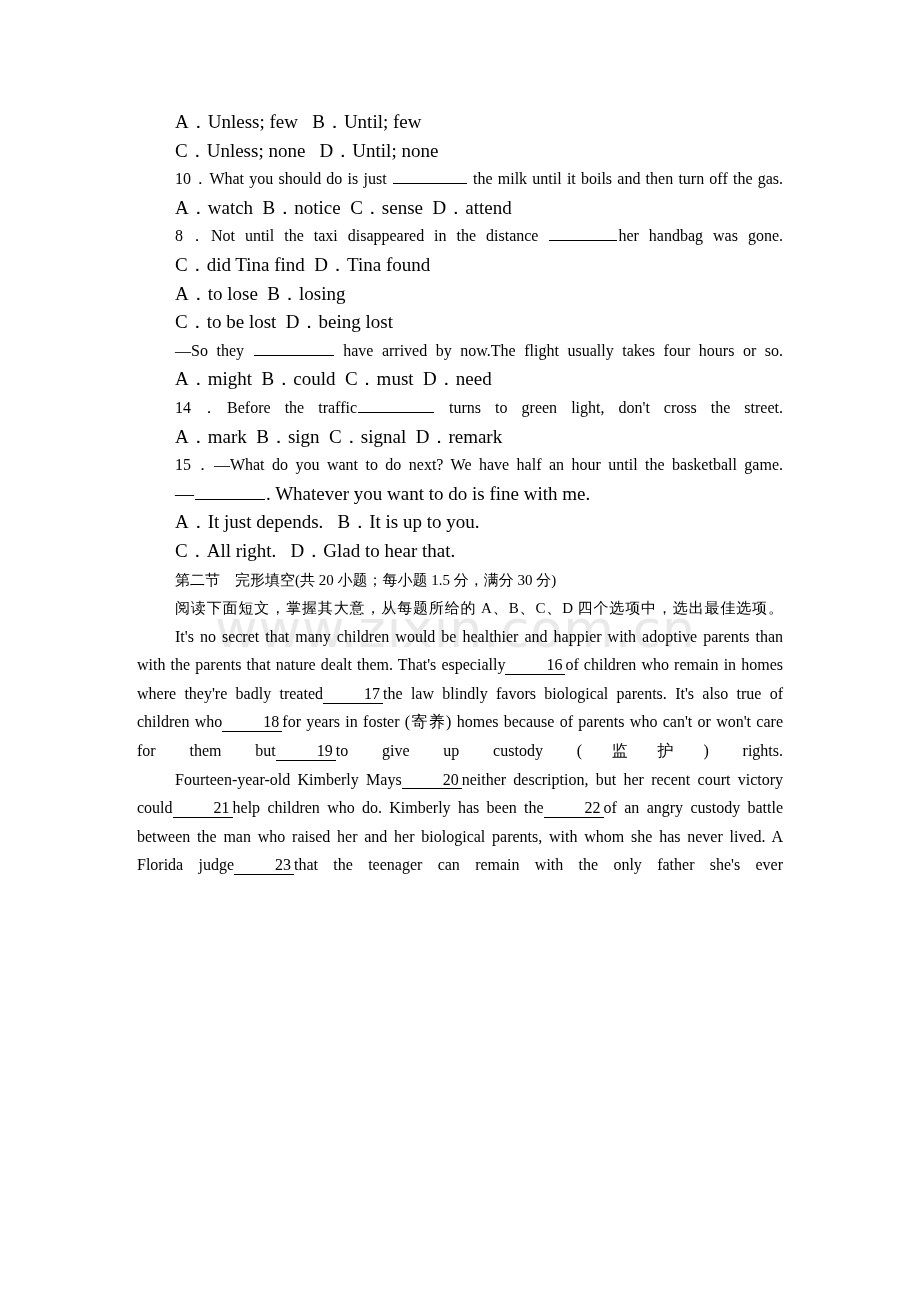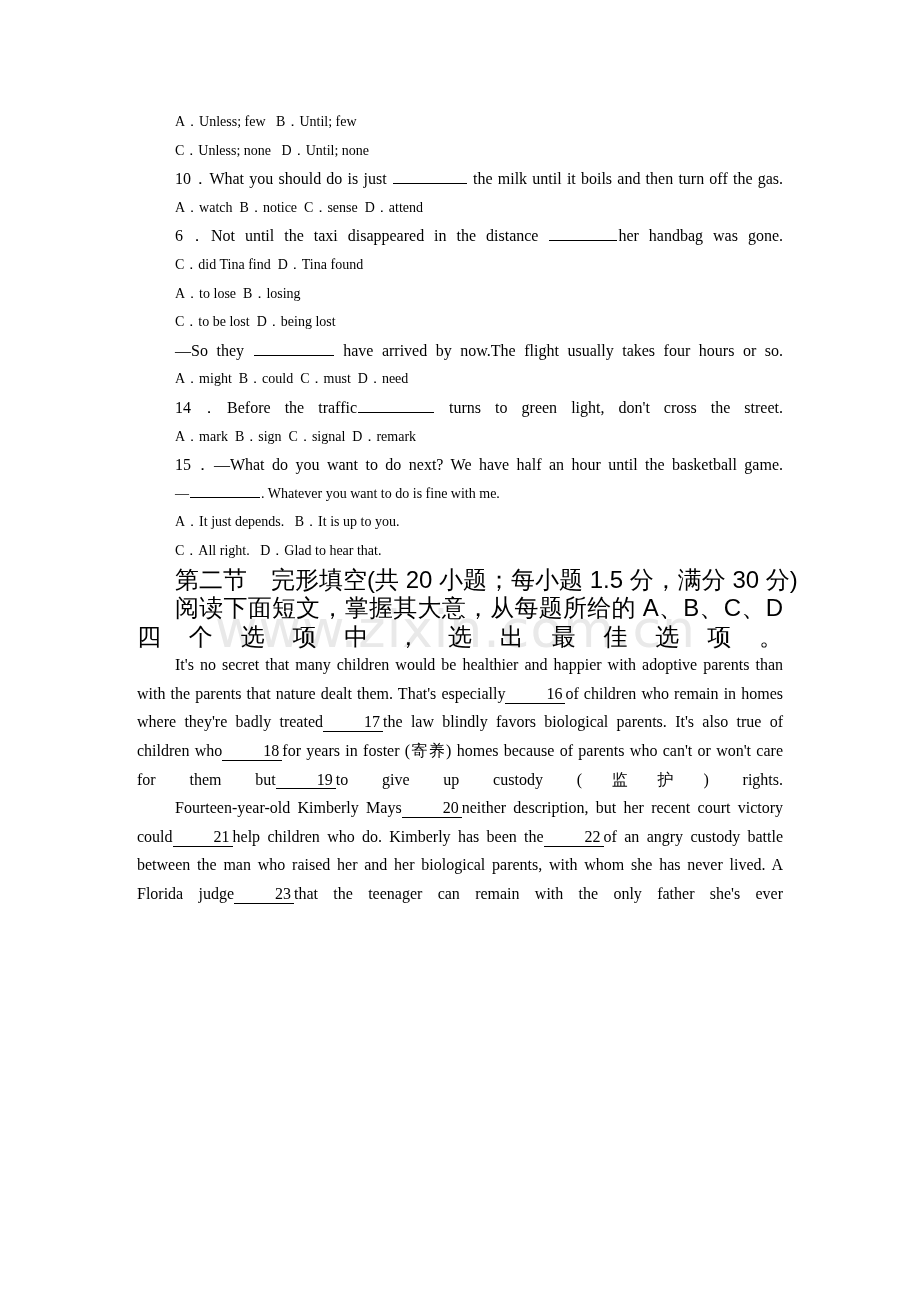--- a/index.html
+++ b/index.html
@@ -38,29 +38,29 @@
     text-align: justify;
     text-indent: 38px;
   }
   
   .para.full {
     text-align-last: justify;
   }
 
   
   .opt {
-    font-size: 14px;
+    font-size: 19px;
     line-height: 28.6px;
     padding-left: 38px;
     white-space: pre;
   }
 
   .cn {
-    font-family: Liberation Sans, sans-serif;
-    font-size: 24px;
+    font-family: Liberation Serif, serif;
+    font-size: 15px;
   }
 
   
   .blank {
     display: inline-block;
     border-bottom: 1.4px solid #000;
     height: 0.95em;
     vertical-align: baseline;
     margin: 0 1px;
   }
@@ -115,21 +115,21 @@
     <div class="opt">C．Unless; none   D．Until; none</div>
 
     <div class="para full">
       <span>10．What you should do is just</span>
       <span class="blank w1"></span>
       <span>the milk until it boils and then turn off the gas.</span>
     </div>
     <div class="opt">A．watch  B．notice  C．sense  D．attend</div>
 
     <div class="para full">
-      <span>6．Not until the taxi disappeared in the distance</span>
+      <span>8．Not until the taxi disappeared in the distance</span>
       <span class="blank w2"></span><span>her handbag was gone.</span>
     </div>
     <div class="opt">C．did Tina find  D．Tina found</div>
 
     <div class="opt">A．to lose  B．losing</div>
     <div class="opt">C．to be lost  D．being lost</div>
 
     <div class="para full">
       <span>—So they</span>
       <span class="blank w4"></span>

